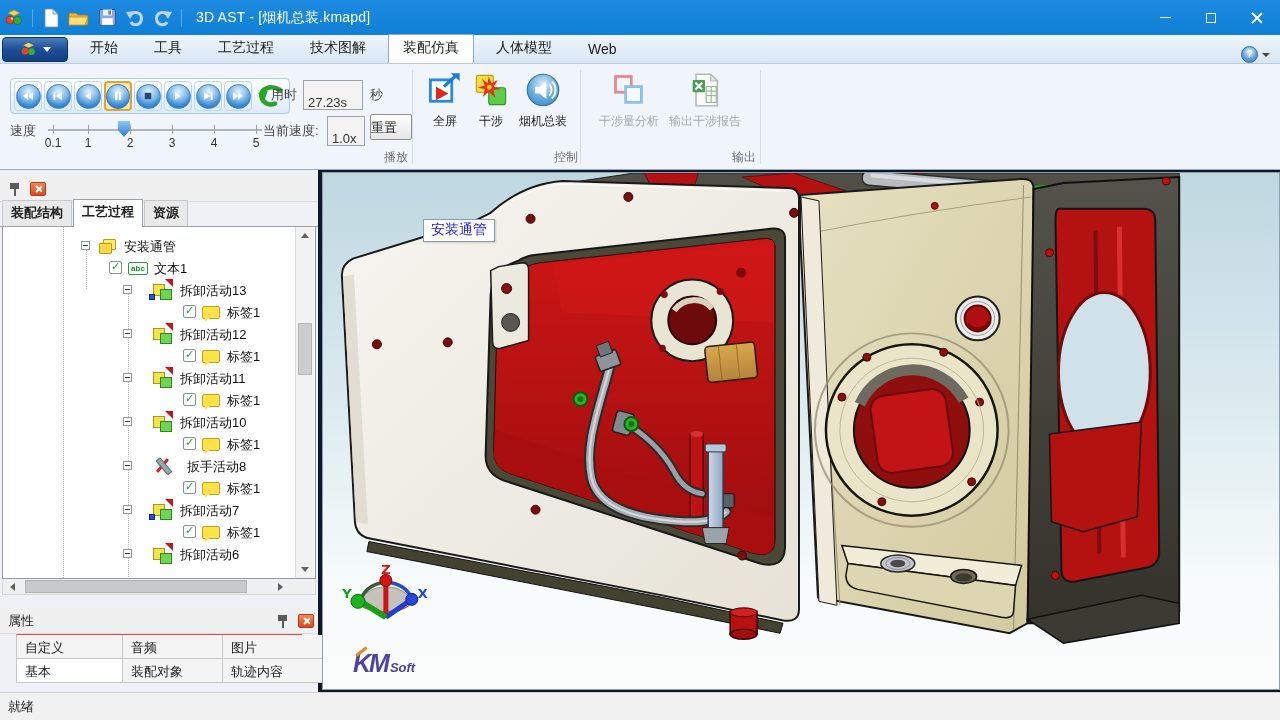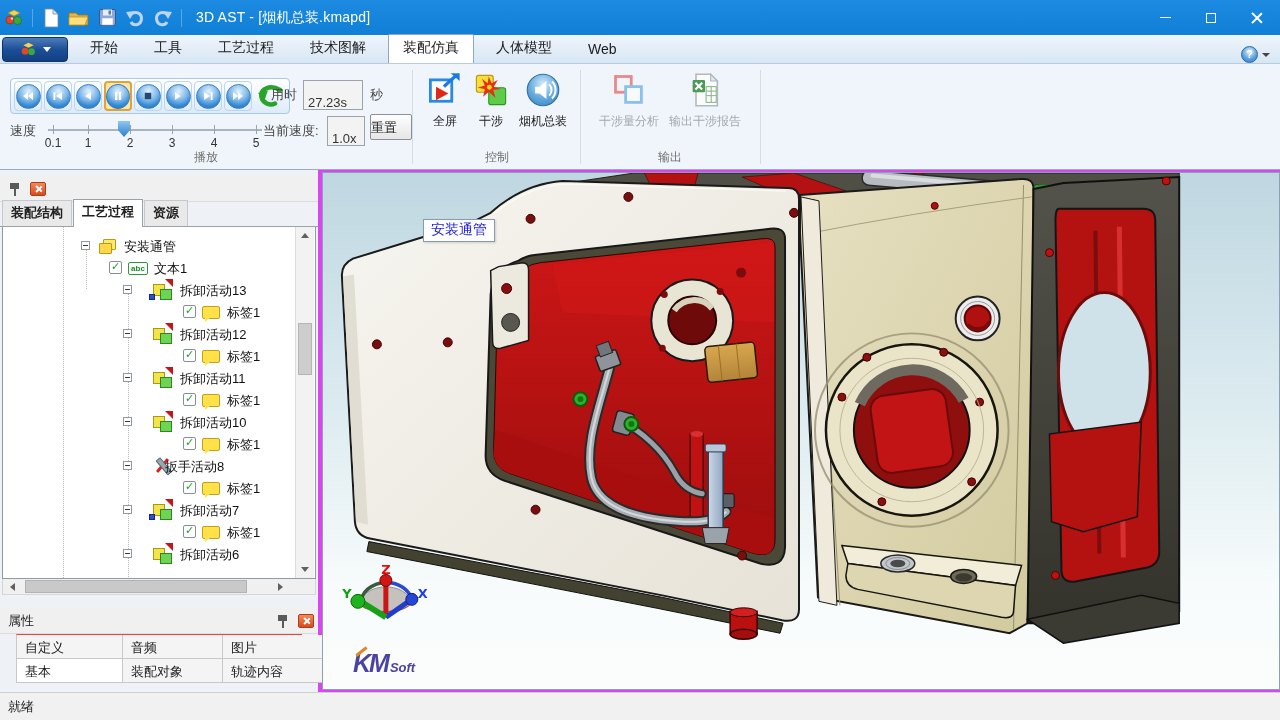--- a/index.html
+++ b/index.html
@@ -1,17 +1,17 @@
 <!DOCTYPE html>
 <html><head>
 <meta charset="utf-8">
 <style>
 *{margin:0;padding:0;box-sizing:border-box}
 body{font-family:"Liberation Sans","DejaVu Sans",sans-serif;background:#444;-webkit-font-smoothing:antialiased}
-#app{position:relative;width:1280px;height:720px;overflow:hidden;background:#d946ef;box-shadow:inset 2px 0 0 #4a90d8}
+#app{position:relative;width:1280px;height:720px;overflow:hidden;background:#0f172a;box-shadow:inset 2px 0 0 #4a90d8}
 
 .titlebar{position:relative;height:35px;background:linear-gradient(180deg,#1b8ae0,#1080d6);display:flex;align-items:center;color:#fff}
 .tb-ico{width:26px;height:24px;margin:0 1px;display:flex;align-items:center;justify-content:center;border-radius:3px}
 .tb-sep{width:1px;height:18px;background:#5aa5e6;margin:0 4px}
 .tb-title{font-size:14px;margin-left:10px;letter-spacing:.2px}
 .winbtns{margin-left:auto;display:flex;height:100%}
 .winbtn{width:46px;height:100%;display:flex;align-items:center;justify-content:center;cursor:default}
 .wb-min{width:11px;height:1.5px;background:#fff}
 .wb-max{width:10px;height:10px;border:1.5px solid #fff}
 .wb-close{position:relative;width:12px;height:12px}
@@ -23,21 +23,21 @@
 .appbtn .dn{width:0;height:0;border-left:4px solid transparent;border-right:4px solid transparent;border-top:5px solid #fff}
 .mtab{font-size:14px;color:#1c1c1c;padding:4px 14px 6px 14px;margin-left:8px;white-space:nowrap}
 .mtab.active{background:#fff;border:1px solid #8ea8c8;border-bottom:none;border-radius:2px 2px 0 0;}
 .tab-help{margin-left:auto;display:flex;align-items:center;gap:4px;padding-right:10px}
 .helpico{width:17px;height:17px;border-radius:50%;background:radial-gradient(circle at 50% 32%,#eaf5fd,#5ea2dd 55%,#2f7cc4);border:1px solid #2a6aa8;color:#fff;font-size:11px;font-weight:bold;text-align:center;line-height:15px}
 .helpdn{width:0;height:0;border-left:4px solid transparent;border-right:4px solid transparent;border-top:4px solid #444}
 
 .ribbon{position:relative;height:106px;background:#f0f5fb;border-bottom:1px solid #9aaabf}
 .rsep{position:absolute;top:6px;height:94px;width:1px;background:#d2dde9}
 .rgroup{position:absolute;top:0;height:100%}
-.grouplabel{position:absolute;bottom:3px;left:0;right:0;text-align:center;font-size:12px;color:#6e6e6e}
+.grouplabel{position:absolute;bottom:3px;left:0;right:0;text-align:right;font-size:12px;color:#6e6e6e}
 .pbstrip{position:absolute;left:6px;top:14px;height:36px;display:flex;align-items:center;padding:2px;border:1px solid #a9c9e9;border-radius:4px;background:linear-gradient(180deg,#ffffff,#ddebf9)}
 .pbcell{width:28px;height:30px;display:flex;align-items:center;justify-content:center;border:1px solid #bcd6ef;border-radius:4px;margin:0 1px;background:transparent}
 .pbcell.active{background:#fbe7ae;border:2px solid #e2a336}
 .pbtn{width:25px;height:25px;border-radius:50%;background:radial-gradient(circle at 50% 28%,#e2f2fd,#7fb8e8 45%,#3388d4 72%,#1f6cb6);border:1px solid #3a80c0;display:flex;align-items:center;justify-content:center}
 .pbcell.loop{border:none;width:32px}
 .rlabel{position:absolute;font-size:13px;color:#444;white-space:nowrap}
 .valbox{position:absolute;background:#f3f3f3;border:1px solid #9aa2ac;font-size:13px;color:#333;padding:14px 4px}
 .rbtn{position:absolute;background:linear-gradient(180deg,#fefefe,#e6e6e6);border:1px solid #8a9099;font-size:13px;color:#222;text-align:left;border-radius:2px}
 .slider-track{position:absolute;left:44px;top:65px;width:214px;height:2px;background:#aab4bd}
 .tick{position:absolute;top:-4px;width:1px;height:9px;background:#9aa4ad}
@@ -84,21 +84,21 @@
 .ic-wr::before{content:"";position:absolute;left:8px;top:0;width:3px;height:17px;background:#d82020;border-radius:1px;transform:rotate(40deg)}
 .ic-wr::after{content:"";position:absolute;left:8px;top:0;width:3.5px;height:17px;background:#9aa6b0;border:0.5px solid #5a666e;border-radius:1px;transform:rotate(-40deg)}
 .ic-tag{position:absolute;top:5px;width:17px;height:14px}
 .ic-tag::before{content:"";position:absolute;left:0;top:0;width:16px;height:11px;background:#ffe24a;border:1px solid #c0a018;border-radius:2px}
 .ic-tag::after{content:"";position:absolute;left:3px;top:11px;width:0;height:0;border-top:5px solid #ffe24a;border-right:6px solid transparent}
 .selbox{position:absolute;left:147px;top:1px;height:20px;display:flex;align-items:center;background:#45a2f7;border:1px solid #2a7cd4;padding:0 5px 0 2px}
 .selbox .tlbl{position:relative;top:0;color:#000}
 .r-group .exp{left:78px}.r-group .ic-fold{left:96px}.r-group .tlbl{left:121px}
 .r-text .cb{left:106px}.r-text .ic-abc{left:125px}.r-text .tlbl{left:151px}
 .r-act .exp{left:120px}.r-act .ic-act{left:150px}.r-act .tlbl{left:177px}
-.r-wr .exp{left:120px}.r-wr .ic-wr{left:150px}.r-wr .tlbl{left:162px}
+.r-wr .exp{left:120px}.r-wr .ic-wr{left:150px}.r-wr .tlbl{left:184px}
 .r-tag .cb{left:180px}.r-tag .ic-tag{left:199px}.r-tag .tlbl{left:224px}
 .vscroll{position:absolute;right:1px;top:0;bottom:0;width:19px;background:#f2f2f2;border-left:1px solid #ddd}
 .sbtn{position:absolute;left:0;right:0;height:17px;display:flex;align-items:center;justify-content:center}
 .tri-up{width:0;height:0;border-left:4px solid transparent;border-right:4px solid transparent;border-bottom:5px solid #606060}
 .tri-dn{width:0;height:0;border-left:4px solid transparent;border-right:4px solid transparent;border-top:5px solid #606060}
 .tri-lf{width:0;height:0;border-top:4px solid transparent;border-bottom:4px solid transparent;border-right:5px solid #606060}
 .tri-rt{width:0;height:0;border-top:4px solid transparent;border-bottom:4px solid transparent;border-left:5px solid #606060}
 .vthumb{position:absolute;left:2px;right:2px;top:96px;height:52px;background:#cdcdcd;border:1px solid #b5b5b5}
 .hscroll{position:relative;height:16px;margin:0 2px;background:#f0f0f0;border:1px solid #d5d5d5;border-top:none}
 .hbtn{position:absolute;top:0;bottom:0;width:18px;display:flex;align-items:center;justify-content:center}

